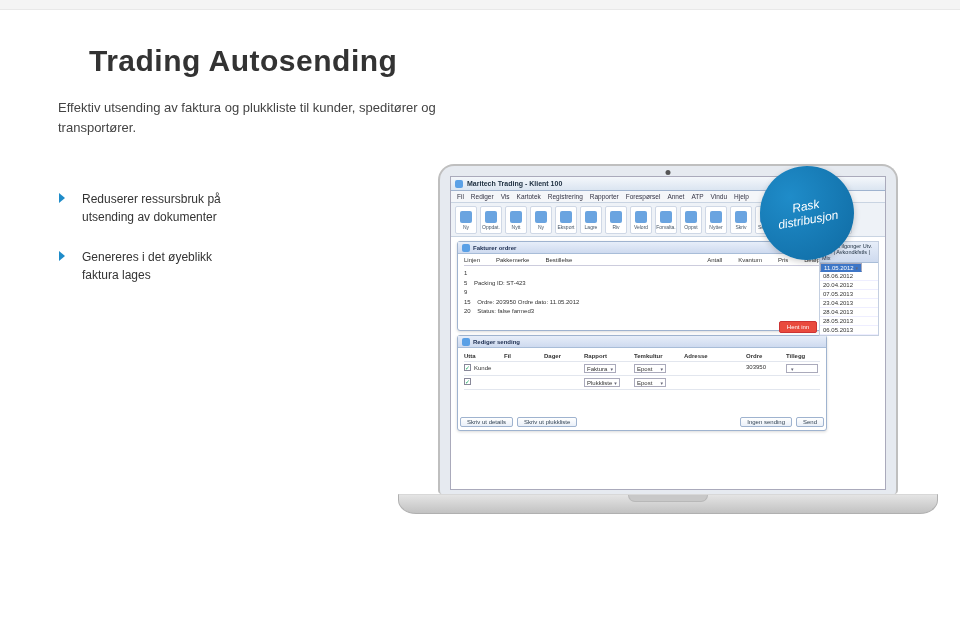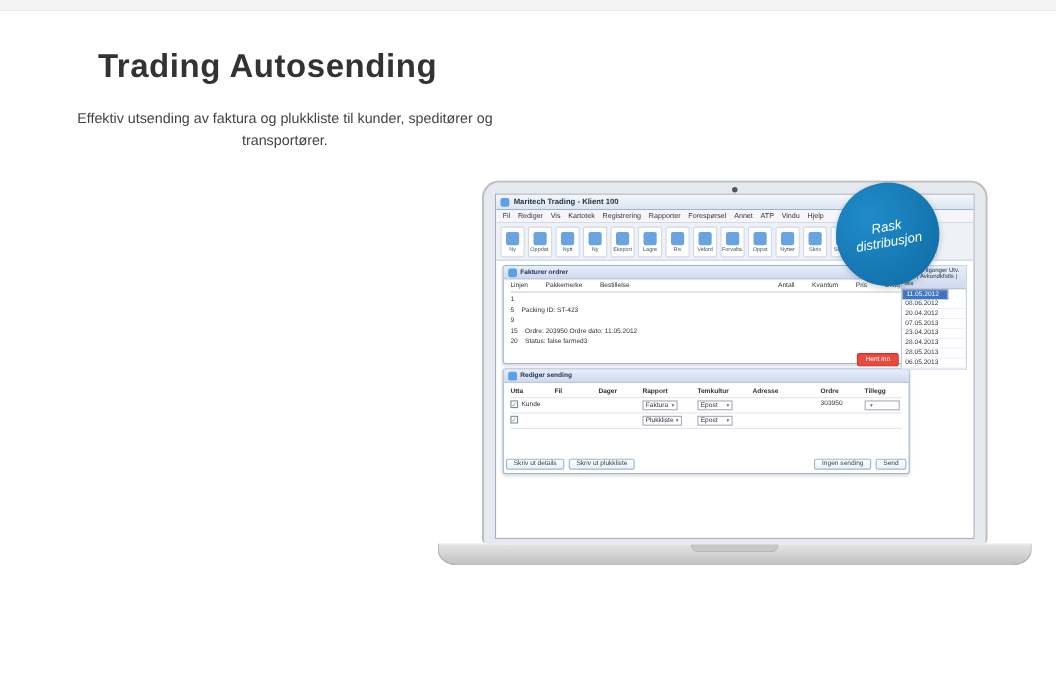--- a/index.html
+++ b/index.html
@@ -7,21 +7,21 @@
   body { position: relative; overflow: hidden; }
 
   .top-bar { position: absolute; top: 0; left: 0; right: 0; height: 10px; background: #f4f4f4; border-bottom: 1px solid #e8e8e8; }
 
   .page-title {
     position: absolute; left: 58px; top: 44px;
     font-size: 30px; font-weight: 700; color: #333; letter-spacing: 0.5px; margin-left: 31px;
   }
   .page-subtitle {
     position: absolute; left: 58px; top: 98px; right: 500px;
-    font-size: 13px; color: #444; line-height: 1.5; text-align: center;
+    font-size: 13px; color: #444; line-height: 1.5;
   }
 
   .bullets {
     position: absolute; left: 58px; top: 190px; width: 300px;
   }
   .bullet-row { display: flex; align-items: flex-start; gap: 14px; margin-bottom: 22px; }
   .bullet-icon { flex-shrink: 0; margin-top: 2px; }
   .bullet-icon svg { display: block; }
   .bullet-text { font-size: 12px; color: #333; line-height: 1.5; }
 
@@ -142,20 +142,40 @@
 </style>
 </head>
 <body>
 
 <div class="top-bar"></div>
 
 <h1 class="page-title">Trading Autosending</h1>
 <p class="page-subtitle">Effektiv utsending av faktura og plukkliste til kunder, speditører og transportører.</p>
 
 <div class="bullets">
+  <div class="bullet-row">
+    <span class="bullet-icon">
+      <svg width="10" height="12" viewBox="0 0 10 12">
+          <path d="M1 1 L7 6 L1 11 Z" fill="#1f8cc9"></path>
+        </svg>
+    </span>
+    <span class="bullet-text">
+      <span>Reduserer ressursbruk på</span><br><span>utsending av dokumenter</span>
+    </span>
+  </div>
+  <div class="bullet-row">
+    <span class="bullet-icon">
+      <svg width="10" height="12" viewBox="0 0 10 12">
+          <path d="M1 1 L7 6 L1 11 Z" fill="#1f8cc9"></path>
+        </svg>
+    </span>
+    <span class="bullet-text">
+      <span>Genereres i det øyeblikk</span><br><span>faktura lages</span>
+    </span>
+  </div>
 </div>
 
 <div class="laptop">
   <div class="laptop-screen">
     <div class="camera"></div>
     <div class="screen-inner">
 
       <div class="app-titlebar">
         <span class="app-title-icon"></span>
         <span class="app-title-text">Maritech Trading - Klient 100</span>

